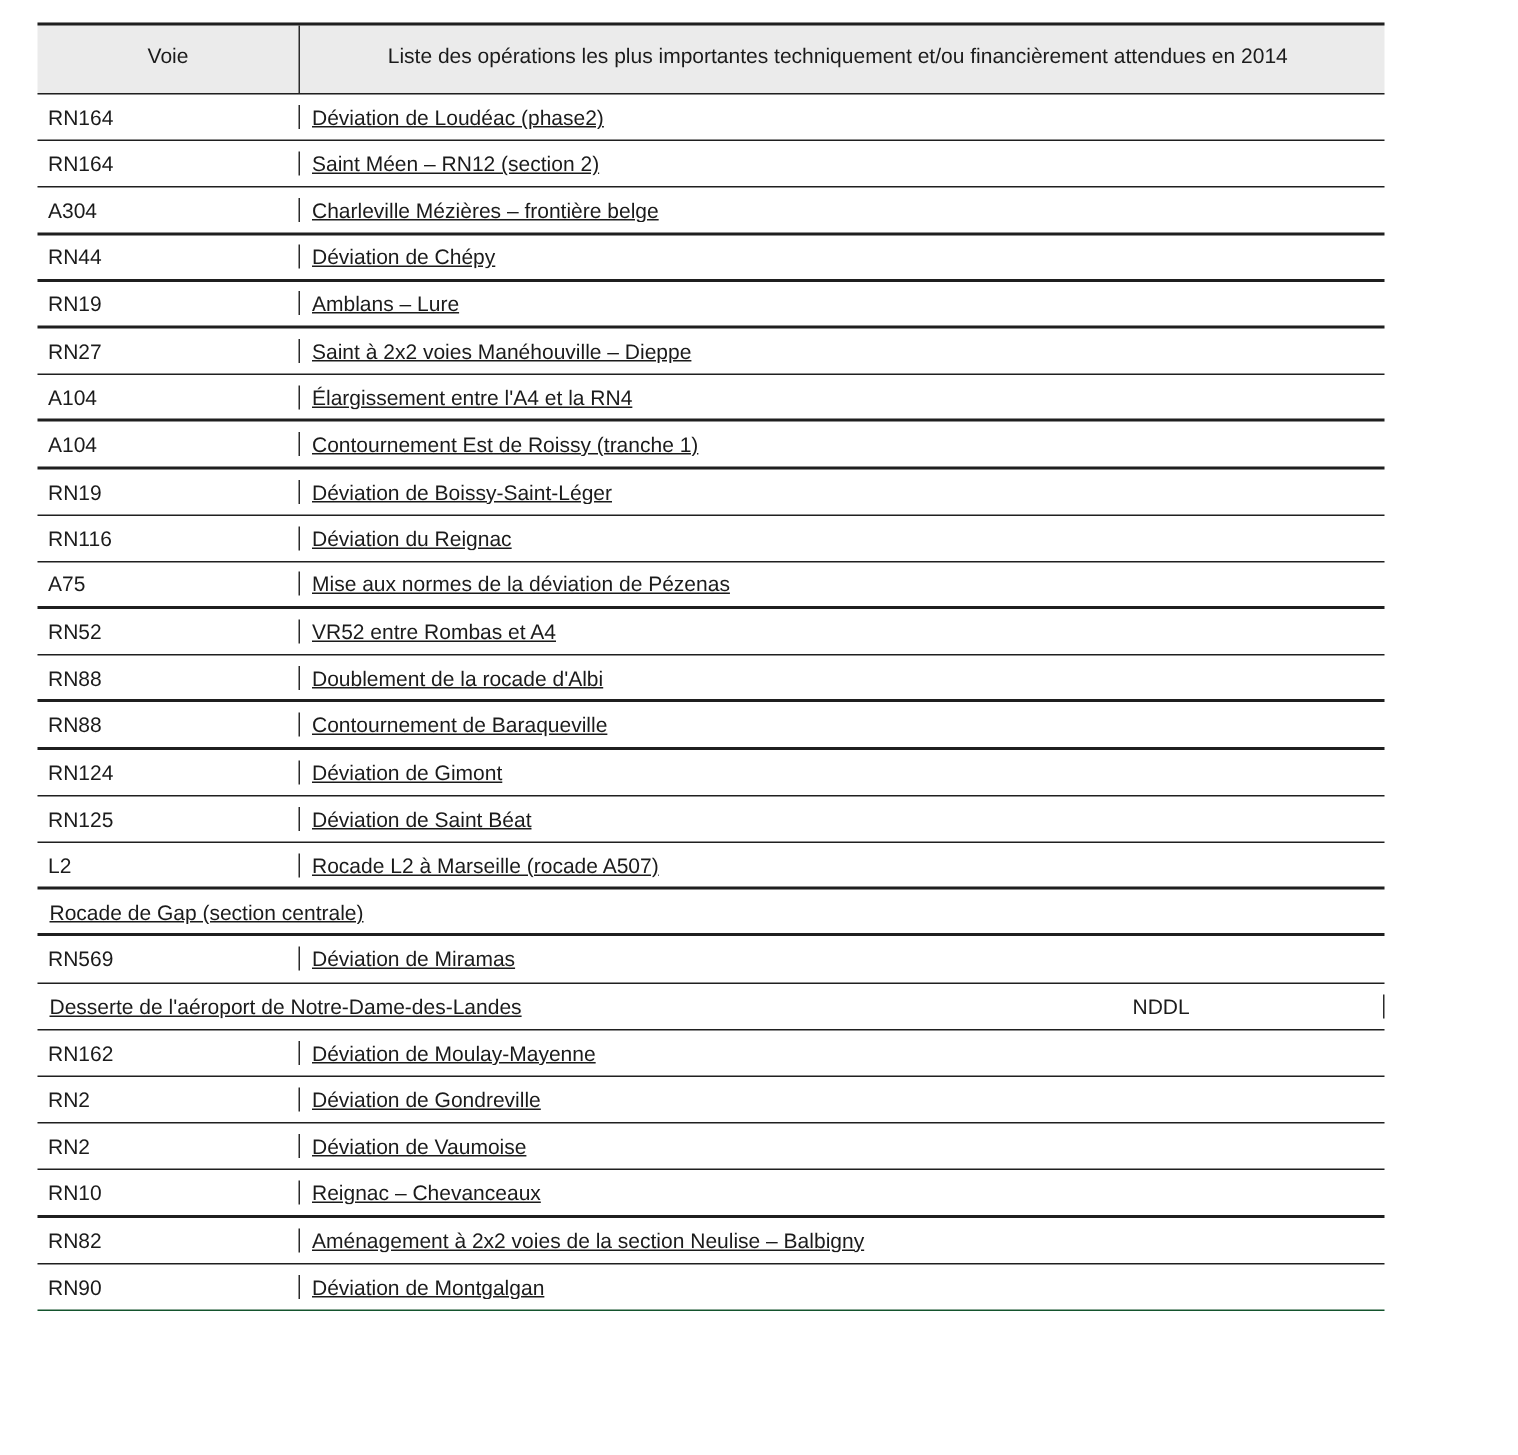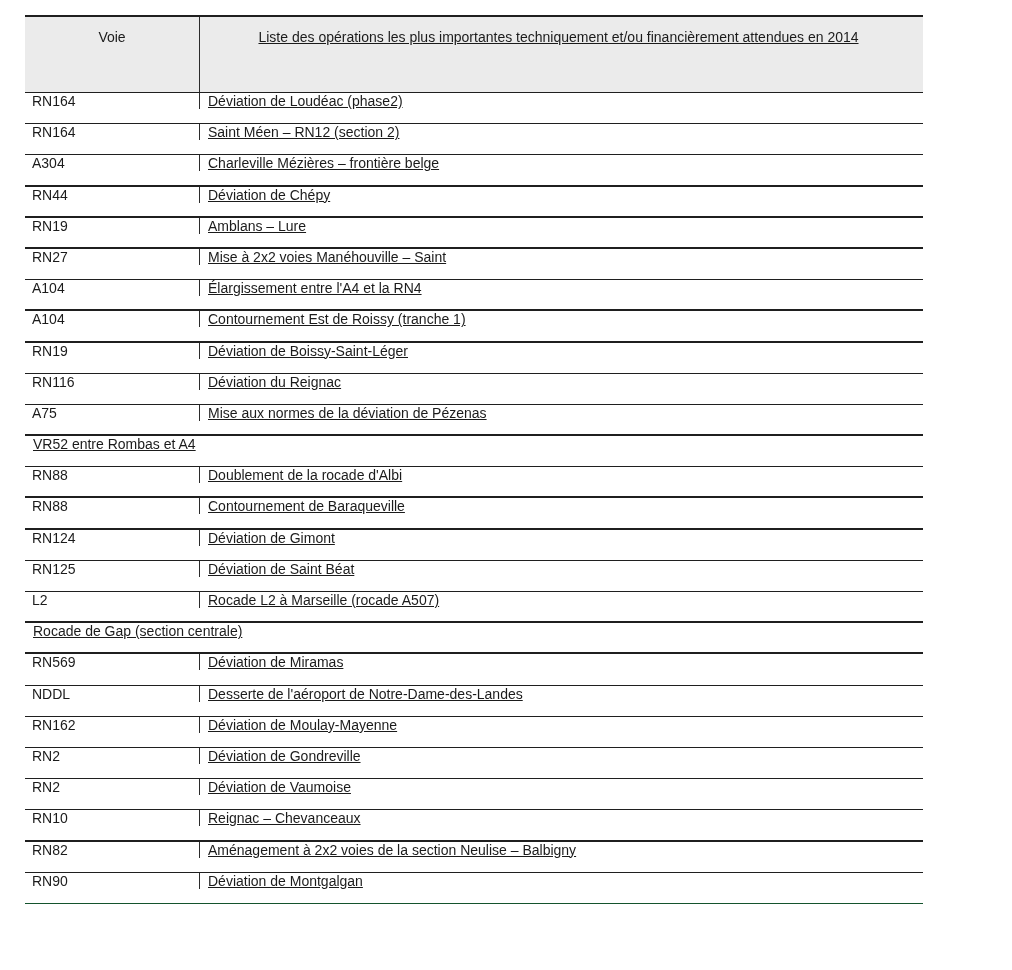--- a/index.html
+++ b/index.html
@@ -24,46 +24,45 @@
   #table {
     position: absolute;
     left: 25px;
     top: 15px;
     width: 898px;
   }
   .hrow {
     display: flex;
     align-items: stretch;
     box-sizing: border-box;
-    height: 78px;
+    height: 48px;
     background: var(--header-bg);
     border-top: 2px solid var(--line);
     border-bottom: 1px solid var(--line);
   }
   .hcell {
     box-sizing: border-box;
     padding-top: 12px;
     text-align: center;
     font-size: 14px;
     line-height: 17px;
   }
   .hcell.c1 {
     flex: 0 0 175px;
     width: 175px;
     border-right: 1px solid var(--line-v);
   }
   .hcell.c2 {
     flex: 1 1 auto;
     padding-left: 6px;
     padding-right: 12px;
-    text-decoration: underline;
   }
   .row {
     display: flex;
-    align-items: flex-start;
+    align-items: center;
     box-sizing: border-box;
     height: 31.2px;
     border-bottom: 1px solid var(--line);
   }
   .row.thick {
     border-bottom-width: 2px;
   }
   .row:last-child {
     border-bottom: 1px solid #14532d;
   }
@@ -116,21 +115,21 @@
     <div class="cell c2">Déviation de Chépy</div>
   </div>
 
   <div class="row thick">
     <div class="cell c1">RN19</div>
     <div class="cell c2">Amblans – Lure</div>
   </div>
 
   <div class="row">
     <div class="cell c1">RN27</div>
-    <div class="cell c2">Mise à 2x2 voies Manéhouville – Saint</div>
+    <div class="cell c2">Saint à 2x2 voies Manéhouville – Dieppe</div>
   </div>
 
   <div class="row thick">
     <div class="cell c1">A104</div>
     <div class="cell c2">Élargissement entre l'A4 et la RN4</div>
   </div>
 
   <div class="row thick">
     <div class="cell c1">A104</div>
     <div class="cell c2">Contournement Est de Roissy (tranche 1)</div>
@@ -145,20 +144,21 @@
     <div class="cell c1">RN116</div>
     <div class="cell c2">Déviation du Reignac</div>
   </div>
 
   <div class="row thick">
     <div class="cell c1">A75</div>
     <div class="cell c2">Mise aux normes de la déviation de Pézenas</div>
   </div>
 
   <div class="row">
+    <div class="cell c1">RN52</div>
     <div class="cell c2">VR52 entre Rombas et A4</div>
   </div>
 
 
   <div class="row thick">
     <div class="cell c1">RN88</div>
     <div class="cell c2">Doublement de la rocade d'Albi</div>
   </div>
 
   <div class="row thick">
@@ -184,22 +184,22 @@
   <div class="row thick">
     <div class="cell c2">Rocade de Gap (section centrale)</div>
   </div>
 
   <div class="row">
     <div class="cell c1">RN569</div>
     <div class="cell c2">Déviation de Miramas</div>
   </div>
 
   <div class="row">
+    <div class="cell c2">Desserte de l'aéroport de Notre-Dame-des-Landes</div>
     <div class="cell c1">NDDL</div>
-    <div class="cell c2">Desserte de l'aéroport de Notre-Dame-des-Landes</div>
   </div>
 
   <div class="row">
     <div class="cell c1">RN162</div>
     <div class="cell c2">Déviation de Moulay-Mayenne</div>
   </div>
 
   <div class="row">
     <div class="cell c1">RN2</div>
     <div class="cell c2">Déviation de Gondreville</div>

